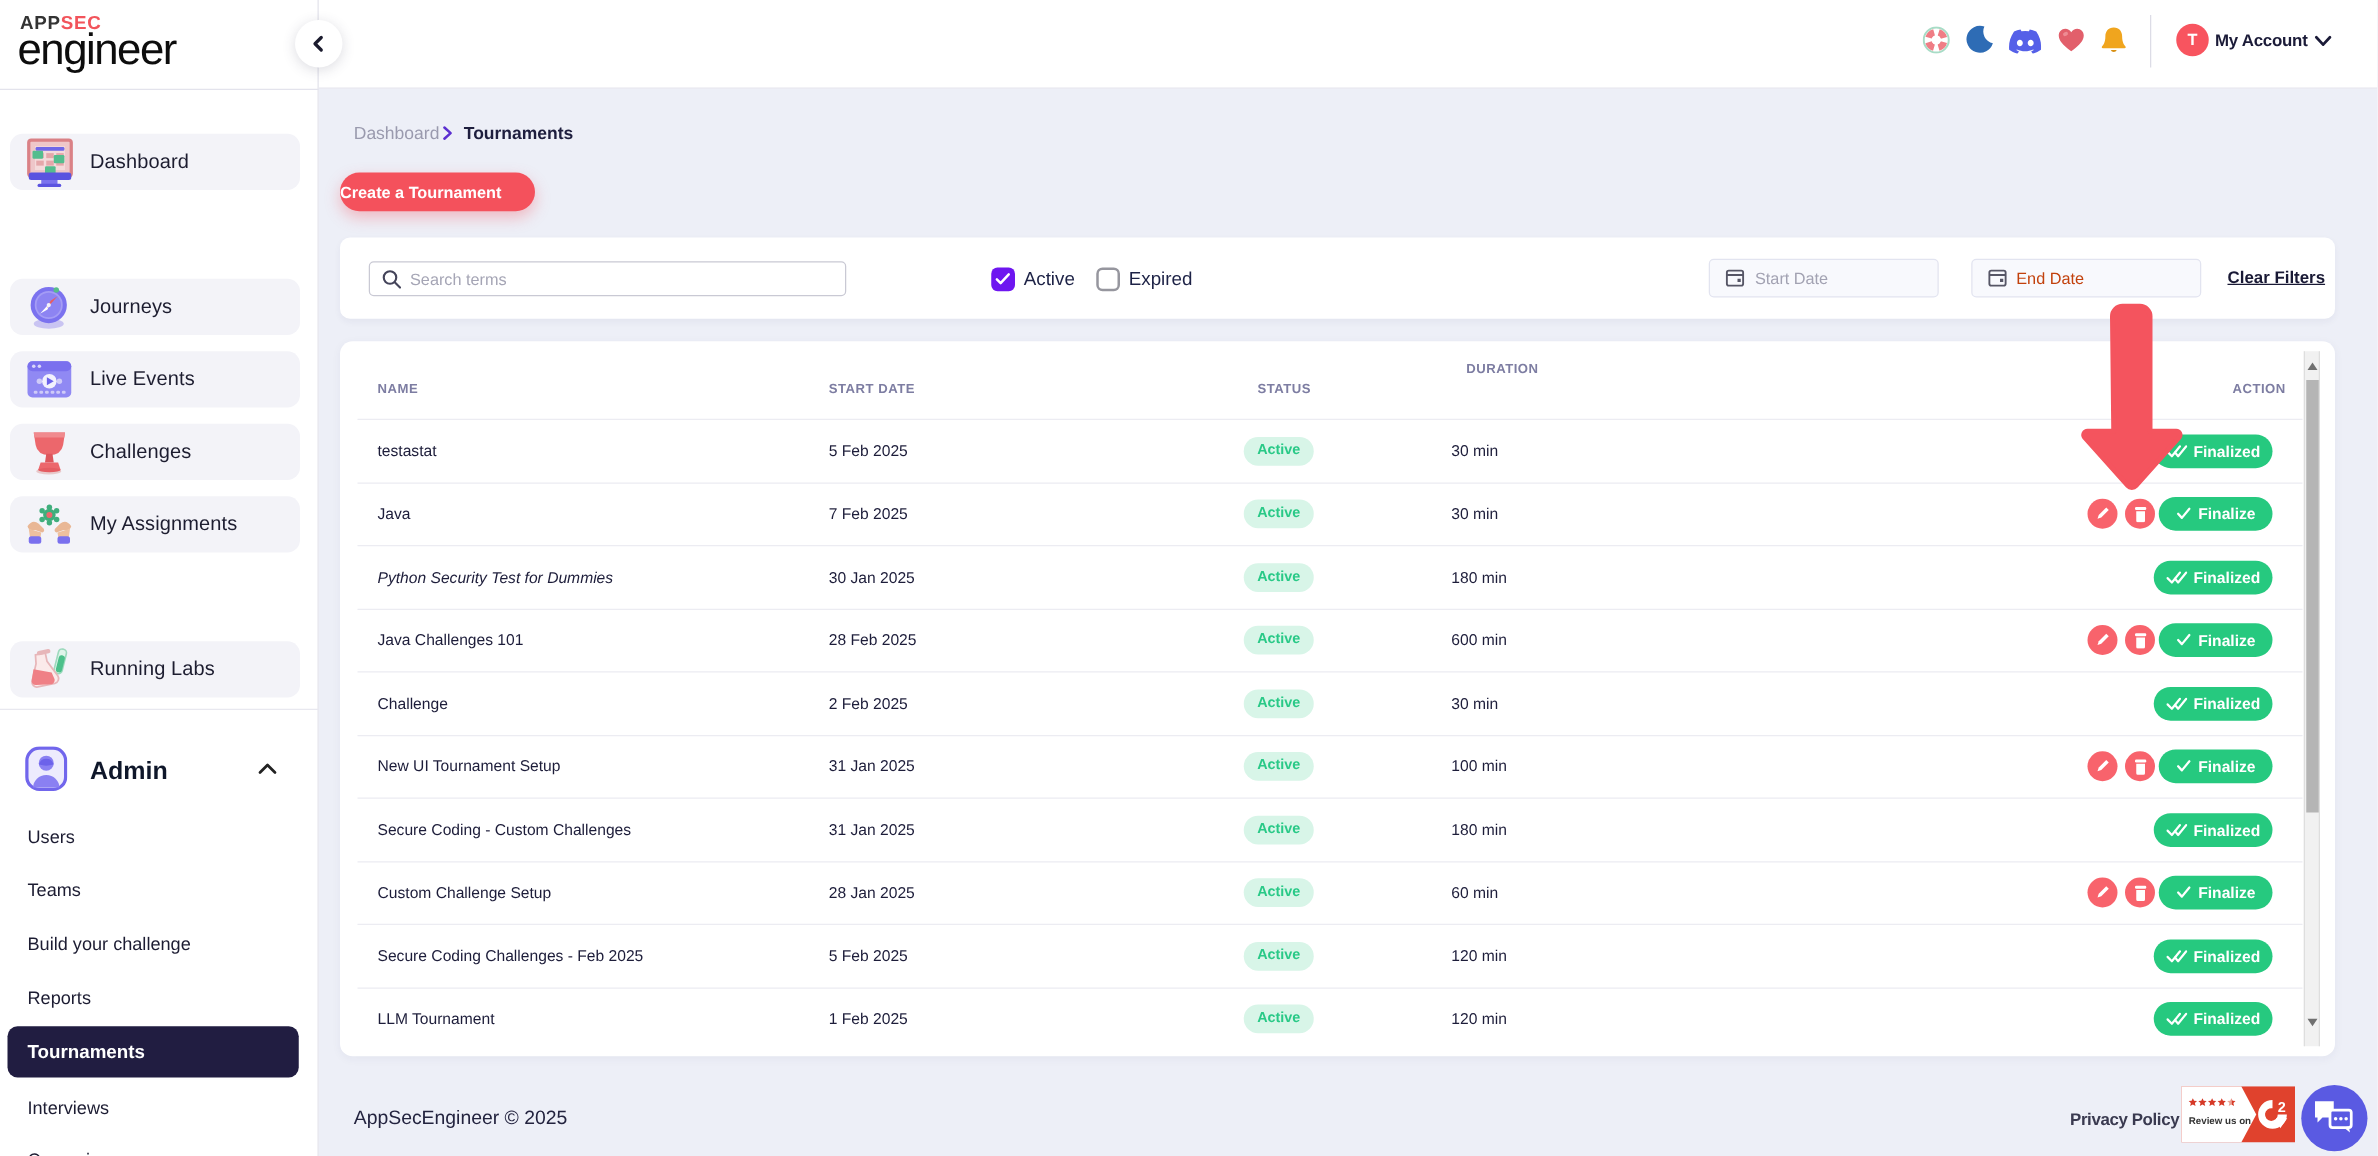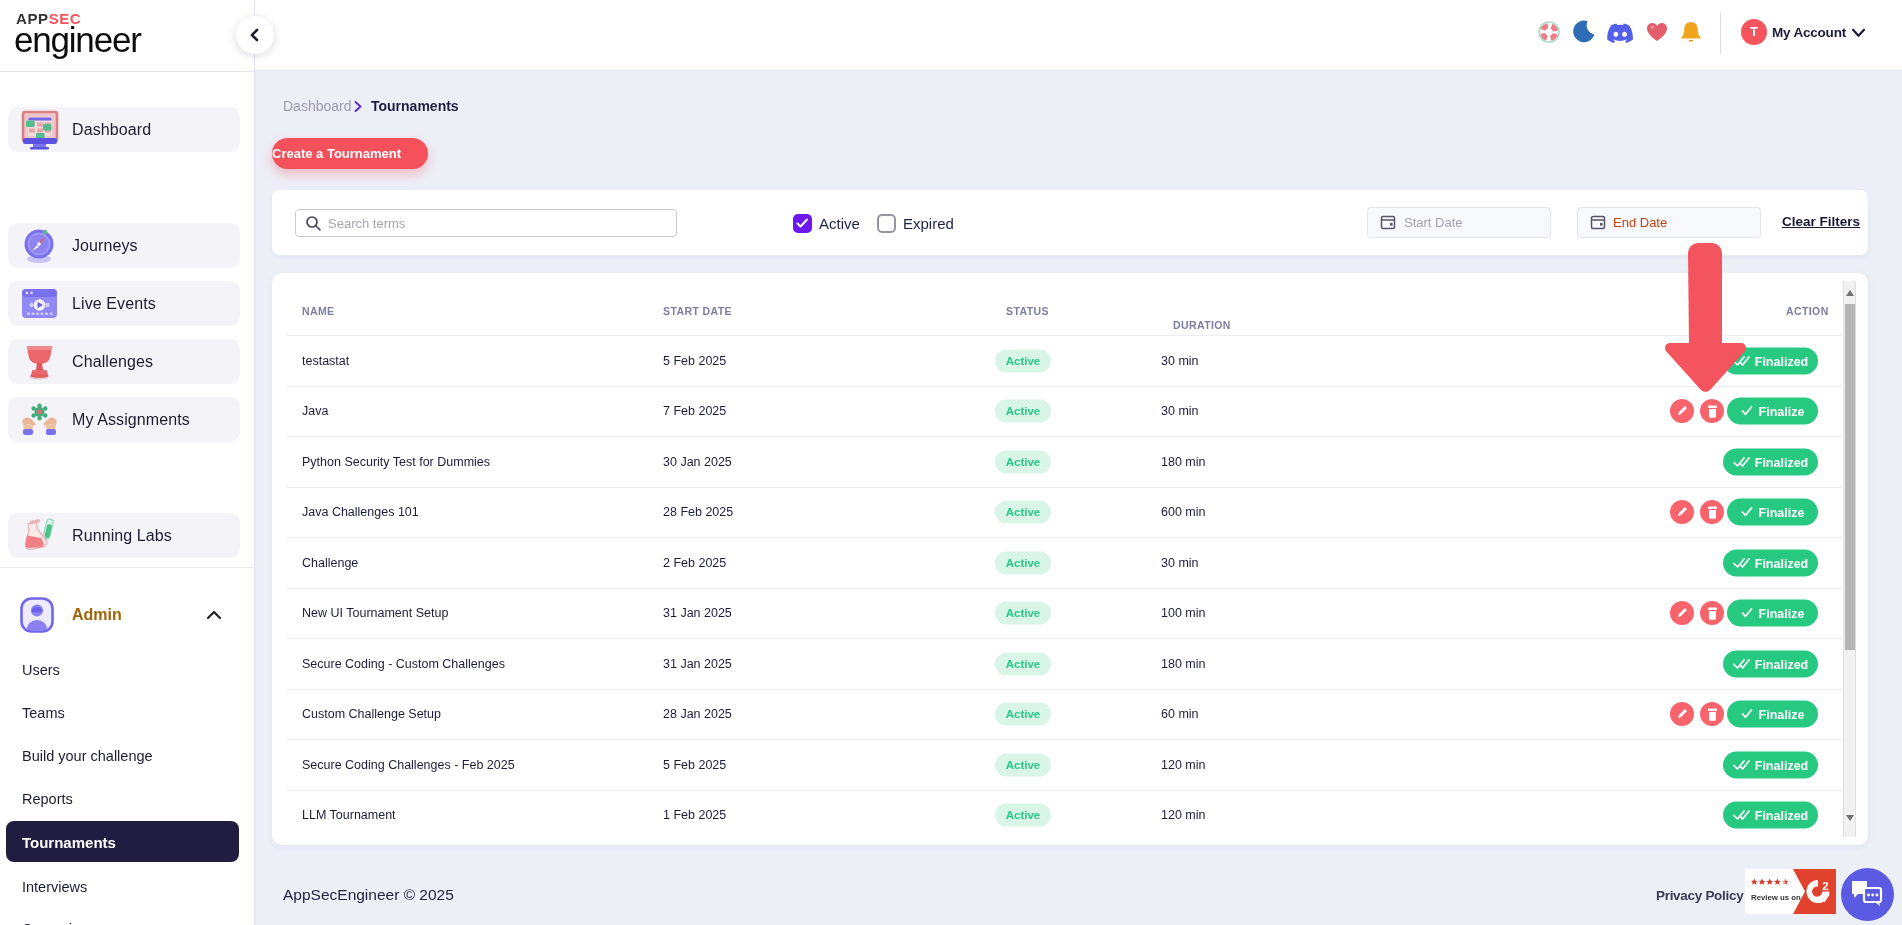--- a/index.html
+++ b/index.html
@@ -176,21 +176,21 @@
     </div>
 
   <div class="hline" style="left:0; top:567px; width:255px; background:#e8e8ef;"></div>
 
   <div class="abs" style="left:20px; top:597px; width:34px; height:36px;" id="ic-admin"><svg width="34" height="36" viewBox="0 0 34 36">
     <rect x="1.5" y="1.5" width="31" height="33" rx="10" fill="#edebfd" stroke="#7166ec" stroke-width="2.6"></rect>
     <circle cx="17" cy="13.5" r="6" fill="#8a80f2"></circle>
     <path d="M17 10 a 6 6 0 0 1 5.8 4.6 a 9 3.4 0 0 1 -11.6 0 A 6 6 0 0 1 17 10" fill="#6c62ea"></path>
     <path d="M6.5 33 a 10.5 10 0 0 1 21 0 z" fill="#8a80f2"></path>
   </svg></div>
-  <div class="abs" style="left:72px; top:606px; font-size:16px; font-weight:bold; color:#a16207;">Admin</div>
+  <div class="abs" style="left:72px; top:606px; font-size:20px; font-weight:bold; color:#0f172a;">Admin</div>
   <svg class="abs" style="left:206px; top:610px;" width="16" height="10" viewBox="0 0 16 10">
     <polyline points="2,8 8,2 14,8" fill="none" stroke="#222" stroke-width="2.2" stroke-linecap="round" stroke-linejoin="round"></polyline>
   </svg>
 
   <div class="sub" style="top:662px;">Users</div>
   <div class="sub" style="top:705px;">Teams</div>
   <div class="sub" style="top:748px;">Build your challenge</div>
   <div class="sub" style="top:791px;">Reports</div>
   <div class="abs" style="left:6px; top:821px; width:233px; height:41px; border-radius:8px; background:#211d41;">
     <span style="position:absolute; left:16px; top:50%; transform:translateY(-50%); color:#fff; font-size:15px; font-weight:bold;">Tournaments</span>
@@ -247,21 +247,21 @@
 
   <div class="abs" style="left:1510px; top:24px; font-size:13.5px; font-weight:bold; color:#191935; text-decoration:underline;">Clear Filters</div>
 </div>
 
 <div class="abs" style="left:272px; top:273px; width:1596px; height:572px; background:#fff;
   border-radius:10px; box-shadow:0 2px 8px rgba(40,40,90,0.05); overflow:hidden; z-index:1;" id="tablecard">
 
   <div class="hdr" style="left:30px; top:38px;">NAME</div>
   <div class="hdr" style="left:391px; top:38px;">START DATE</div>
   <div class="hdr" style="left:734px; top:38px;">STATUS</div>
-  <div class="hdr" style="left:889px; top:52px;padding-left:12px;">DURATION</div>
+  <div class="hdr" style="left:889px; top:22px;padding-left:12px;">DURATION</div>
   <div class="hdr" style="left:1514px; top:38px;">ACTION</div>
   <div class="hline" style="left:14px; top:62px; width:1556px;"></div>
 
   <div class="rowtxt" style="left:30px; top:88px;">testastat</div>
   <div class="rowtxt" style="left:391px; top:88px;">5 Feb 2025</div>
   <div class="pillactive" style="top:88px; left:723px;"><span>Active</span></div>
   <div class="rowtxt" style="left:889px; top:88px;">30 min</div>
   <div class="gbtn" style="left:1451px; top:88px; width:95px;"><svg width="17" height="12" viewBox="0 0 17 12" style="margin-right:5px;">
         <polyline points="1,6 4.5,9.5 11,1.5" fill="none" stroke="#fff" stroke-width="1.7" stroke-linecap="round" stroke-linejoin="round"></polyline>
         <polyline points="7,6.5 9.5,9.5 16,1.5" fill="none" stroke="#fff" stroke-width="1.7" stroke-linecap="round" stroke-linejoin="round"></polyline>
@@ -281,21 +281,21 @@
       <svg width="11" height="13" viewBox="0 0 11 13">
         <rect x="1" y="0.5" width="9" height="2.4" rx="1" fill="#fff"></rect>
         <path d="M2 4 h7 v7.5 a1.2 1.2 0 0 1 -1.2 1.2 h-4.6 a1.2 1.2 0 0 1 -1.2 -1.2 z" fill="#fff"></path>
       </svg>
     </div>
   <div class="gbtn" style="left:1455px; top:138px; width:91px;"><svg width="12" height="11" viewBox="0 0 12 11" style="margin-right:6px;">
         <polyline points="1.5,5.5 4.5,8.8 10.5,1.5" fill="none" stroke="#fff" stroke-width="1.8" stroke-linecap="round" stroke-linejoin="round"></polyline>
       </svg>Finalize</div>
   <div class="hline" style="left:14px; top:163px; width:1556px;"></div>
 
-  <div class="rowtxt" style="left:30px; top:189px;">Python Security Test for Dummies</div>
+  <div class="rowtxt" style="left:30px; top:189px;font-style:italic;">Python Security Test for Dummies</div>
   <div class="rowtxt" style="left:391px; top:189px;">30 Jan 2025</div>
   <div class="pillactive" style="top:189px; left:723px;"><span>Active</span></div>
   <div class="rowtxt" style="left:889px; top:189px;">180 min</div>
   <div class="gbtn" style="left:1451px; top:189px; width:95px;"><svg width="17" height="12" viewBox="0 0 17 12" style="margin-right:5px;">
         <polyline points="1,6 4.5,9.5 11,1.5" fill="none" stroke="#fff" stroke-width="1.7" stroke-linecap="round" stroke-linejoin="round"></polyline>
         <polyline points="7,6.5 9.5,9.5 16,1.5" fill="none" stroke="#fff" stroke-width="1.7" stroke-linecap="round" stroke-linejoin="round"></polyline>
       </svg>Finalized</div>
   <div class="hline" style="left:14px; top:214px; width:1556px;"></div>
 
   <div class="rowtxt" style="left:30px; top:239px;">Java Challenges 101</div>

